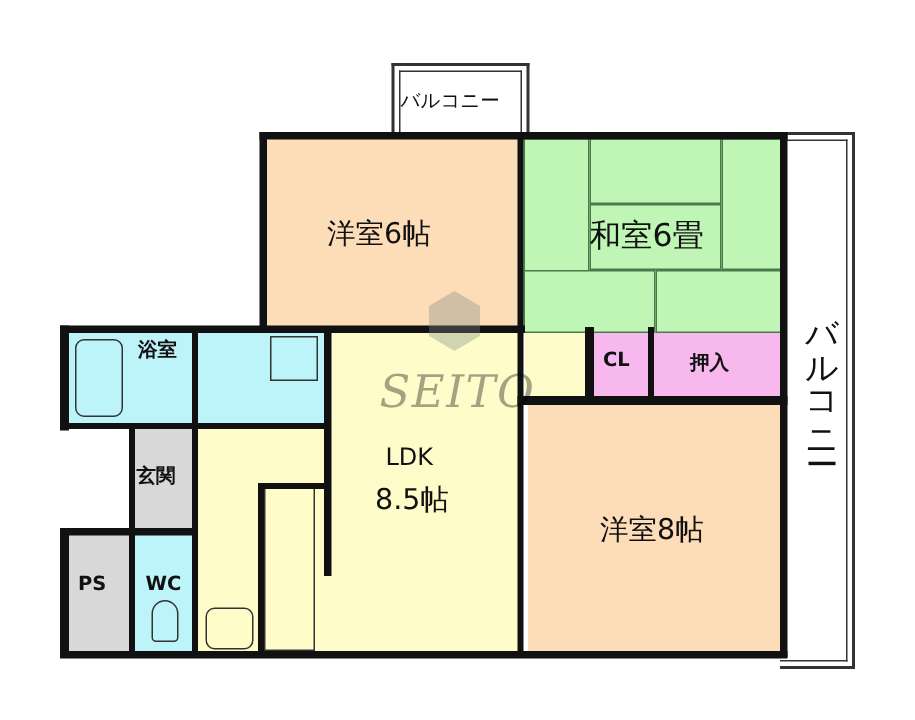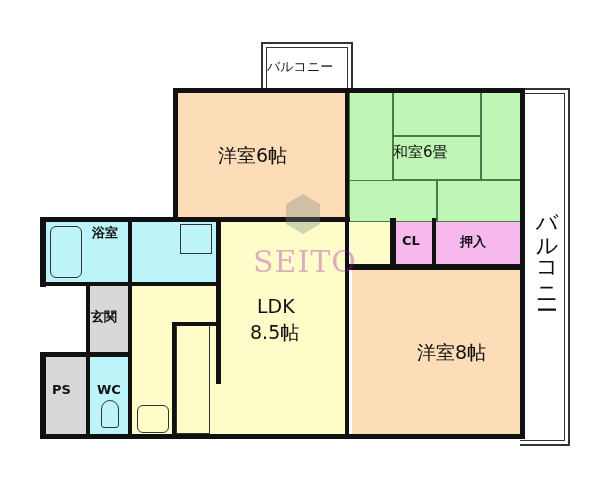--- a/index.html
+++ b/index.html
@@ -32,21 +32,21 @@
 <span class="label" style="left:218px;top:143px;font-size:19px;">洋室6帖</span>
 
 <div class="room" style="left:349px;top:92px;width:174px;height:130px;background:#bff5b5;">
   <div class="tatami" style="left:0;top:0;width:44px;height:118px;"></div>
   <div class="tatami" style="left:44px;top:0;width:88px;height:44px;"></div>
   <div class="tatami" style="left:44px;top:44px;width:88px;height:44px;"></div>
   <div class="tatami" style="left:132px;top:0;width:42px;height:88px;"></div>
   <div class="tatami" style="left:0;top:88px;width:88px;height:42px;"></div>
   <div class="tatami" style="left:88px;top:88px;width:86px;height:42px;"></div>
 </div>
-<span class="label" style="left:393px;top:143px;font-size:15px;">和室6畳</span>
+<span class="label" style="left:393px;top:143px;font-size:21px;">和室6畳</span>
 
 <div class="room" style="left:42px;top:218px;width:176px;height:66px;background:#bdf4fa;"></div>
 <div class="abs" style="left:50px;top:226px;width:32px;height:52px;border:1.5px solid #333;border-radius:6px;"></div>
 <div class="abs" style="left:180px;top:224px;width:32px;height:30px;border:1.5px solid #333;background:#bdf4fa;"></div>
 <span class="label small" style="left:92px;top:224px;">浴室</span>
 
 <div class="room" style="left:90px;top:284px;width:42px;height:72px;background:#d8d8d8;"></div>
 <span class="label small" style="left:91px;top:308px;">玄関</span>
 
 <div class="room" style="left:132px;top:284px;width:88px;height:150px;background:#fefcc8;"></div>
@@ -54,33 +54,33 @@
 <div class="room" style="left:44px;top:356px;width:42px;height:78px;background:#d8d8d8;"></div>
 <span class="label small" style="left:52px;top:382px;">PS</span>
 
 <div class="room" style="left:90px;top:356px;width:42px;height:78px;background:#bdf4fa;"></div>
 <span class="label small" style="left:97px;top:382px;">WC</span>
 <div class="abs" style="left:101px;top:400px;width:18px;height:28px;border:1.5px solid #333;border-radius:9px 9px 3px 3px;"></div>
 
 <div class="room" style="left:220px;top:222px;width:128px;height:212px;background:#fefcc8;"></div>
 <div class="abs" style="left:176px;top:325px;width:34px;height:109px;border:1.5px solid #333;background:#fefcc8;"></div>
 <div class="abs" style="left:137px;top:405px;width:32px;height:28px;border:1.5px solid #333;border-radius:6px;"></div>
-<span class="label" style="left:257px;top:295px;font-size:19px;">LDK</span>
+<span class="label" style="left:257px;top:295px;font-size:16px;">LDK</span>
 <span class="label" style="left:250px;top:320px;font-size:19px;">8.5帖</span>
 
 <div class="room" style="left:350px;top:222px;width:40px;height:44px;background:#fefcc8;"></div>
 
 <div class="room" style="left:396px;top:222px;width:36px;height:44px;background:#f7b8ee;"></div>
 <span class="label small" style="left:402px;top:233px;">CL</span>
 
 <div class="room" style="left:436px;top:222px;width:86px;height:44px;background:#f7b8ee;"></div>
 <span class="label small" style="left:460px;top:233px;">押入</span>
 
 <div class="room" style="left:352px;top:270px;width:170px;height:164px;background:#fddcb8;"></div>
-<span class="label" style="left:417px;top:340px;font-size:19px;">洋室8帖</span>
+<span class="label" style="left:400px;top:340px;font-size:19px;">洋室8帖</span>
 
 <div class="wall" style="left:173px;top:88px;width:352px;height:5px;"></div>
 <div class="wall" style="left:173px;top:88px;width:5px;height:134px;"></div>
 <div class="wall" style="left:345px;top:88px;width:4px;height:346px;"></div>
 <div class="wall" style="left:520px;top:88px;width:5px;height:350px;"></div>
 <div class="wall" style="left:40px;top:217px;width:310px;height:5px;"></div>
 <div class="wall" style="left:40px;top:217px;width:6px;height:70px;"></div>
 <div class="wall" style="left:40px;top:282px;width:180px;height:4px;"></div>
 <div class="wall" style="left:86px;top:282px;width:4px;height:152px;"></div>
 <div class="wall" style="left:40px;top:352px;width:92px;height:5px;"></div>
@@ -88,13 +88,13 @@
 <div class="wall" style="left:128px;top:218px;width:4px;height:220px;"></div>
 <div class="wall" style="left:216px;top:218px;width:5px;height:166px;"></div>
 <div class="wall" style="left:172px;top:322px;width:48px;height:4px;"></div>
 <div class="wall" style="left:172px;top:322px;width:4px;height:112px;"></div>
 <div class="wall" style="left:40px;top:434px;width:485px;height:5px;"></div>
 <div class="wall" style="left:345px;top:264px;width:180px;height:6px;"></div>
 <div class="wall" style="left:390px;top:218px;width:6px;height:50px;"></div>
 <div class="wall" style="left:432px;top:218px;width:4px;height:50px;"></div>
 
 <div class="abs" style="left:286px;top:194px;width:34px;height:40px;background:#7a8a80;opacity:.35;clip-path:polygon(50% 0,100% 25%,100% 75%,50% 100%,0 75%,0 25%);"></div>
-<span class="watermark" style="left:253px;top:244px;color:#a21caf;">SEITO</span>
+<span class="watermark" style="left:253px;top:244px;color:#000000;font-style:italic;">SEITO</span>
 
 </body></html>

